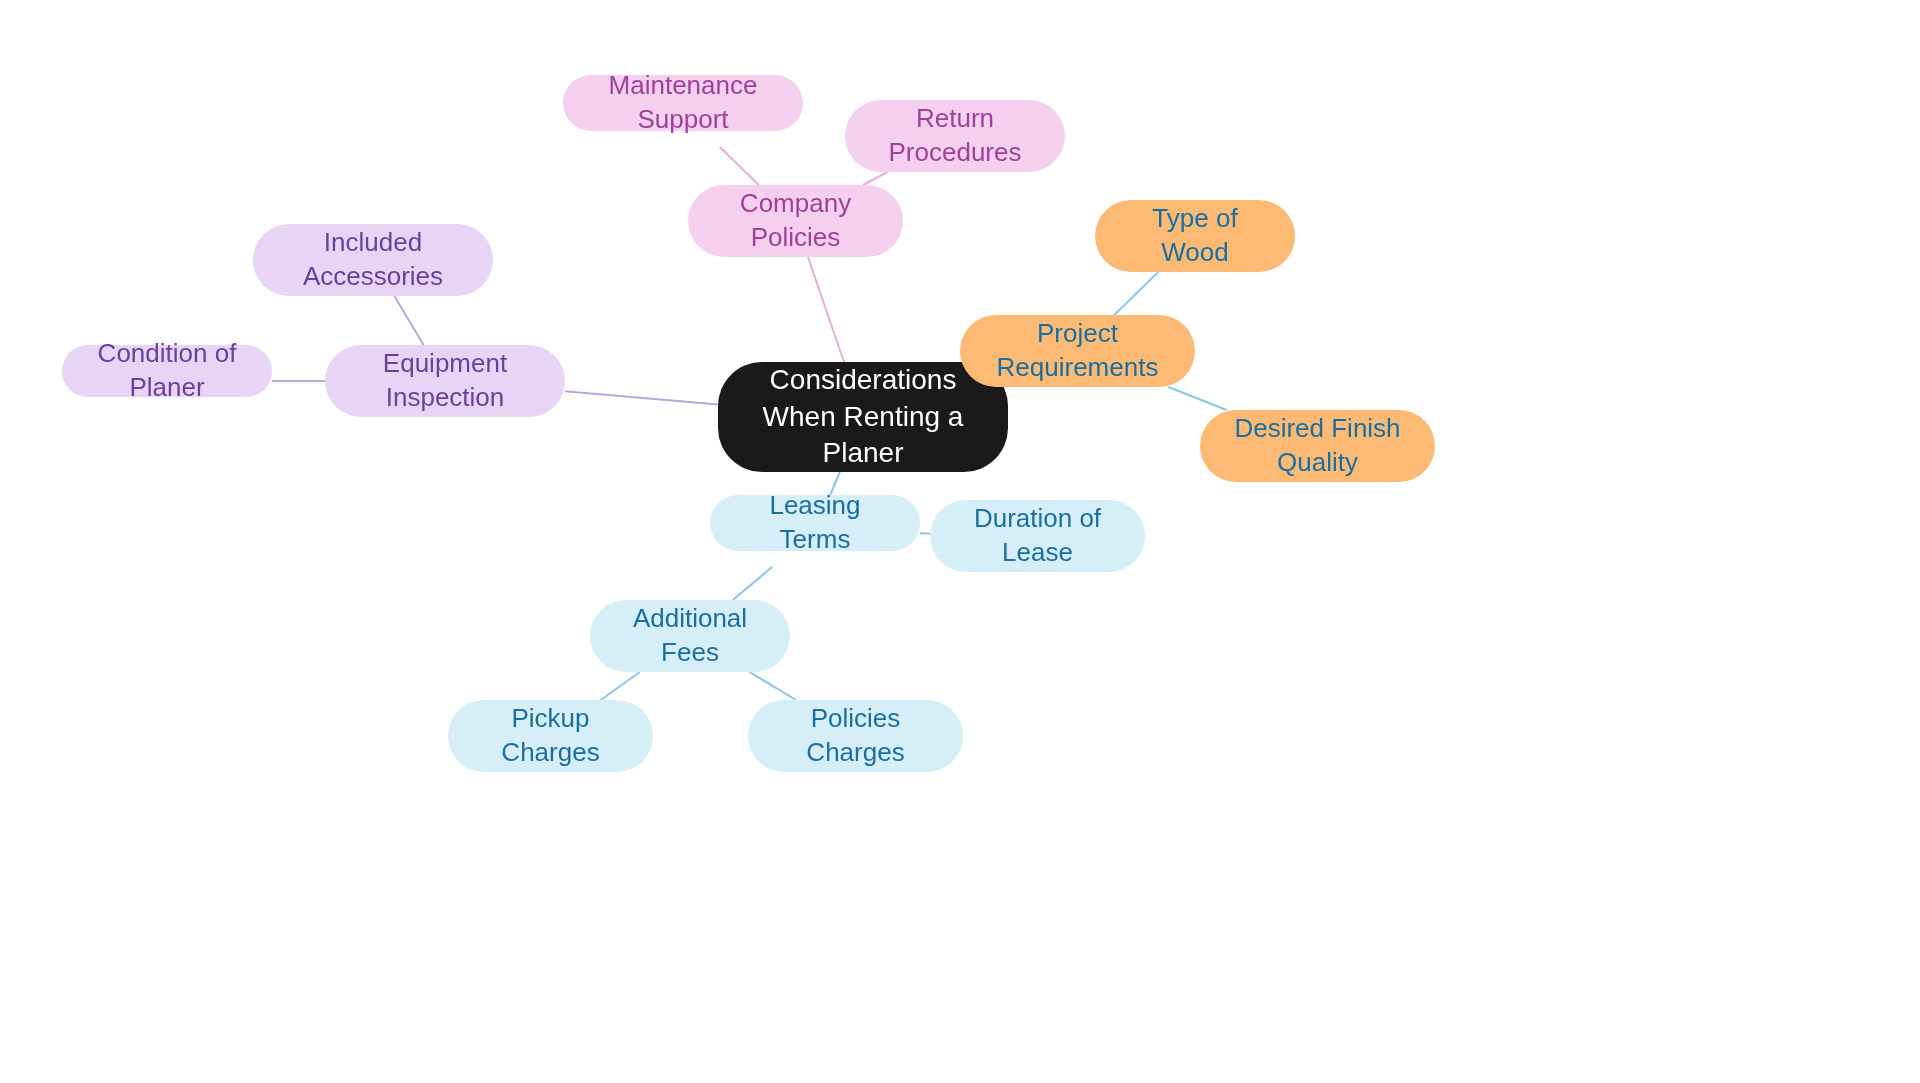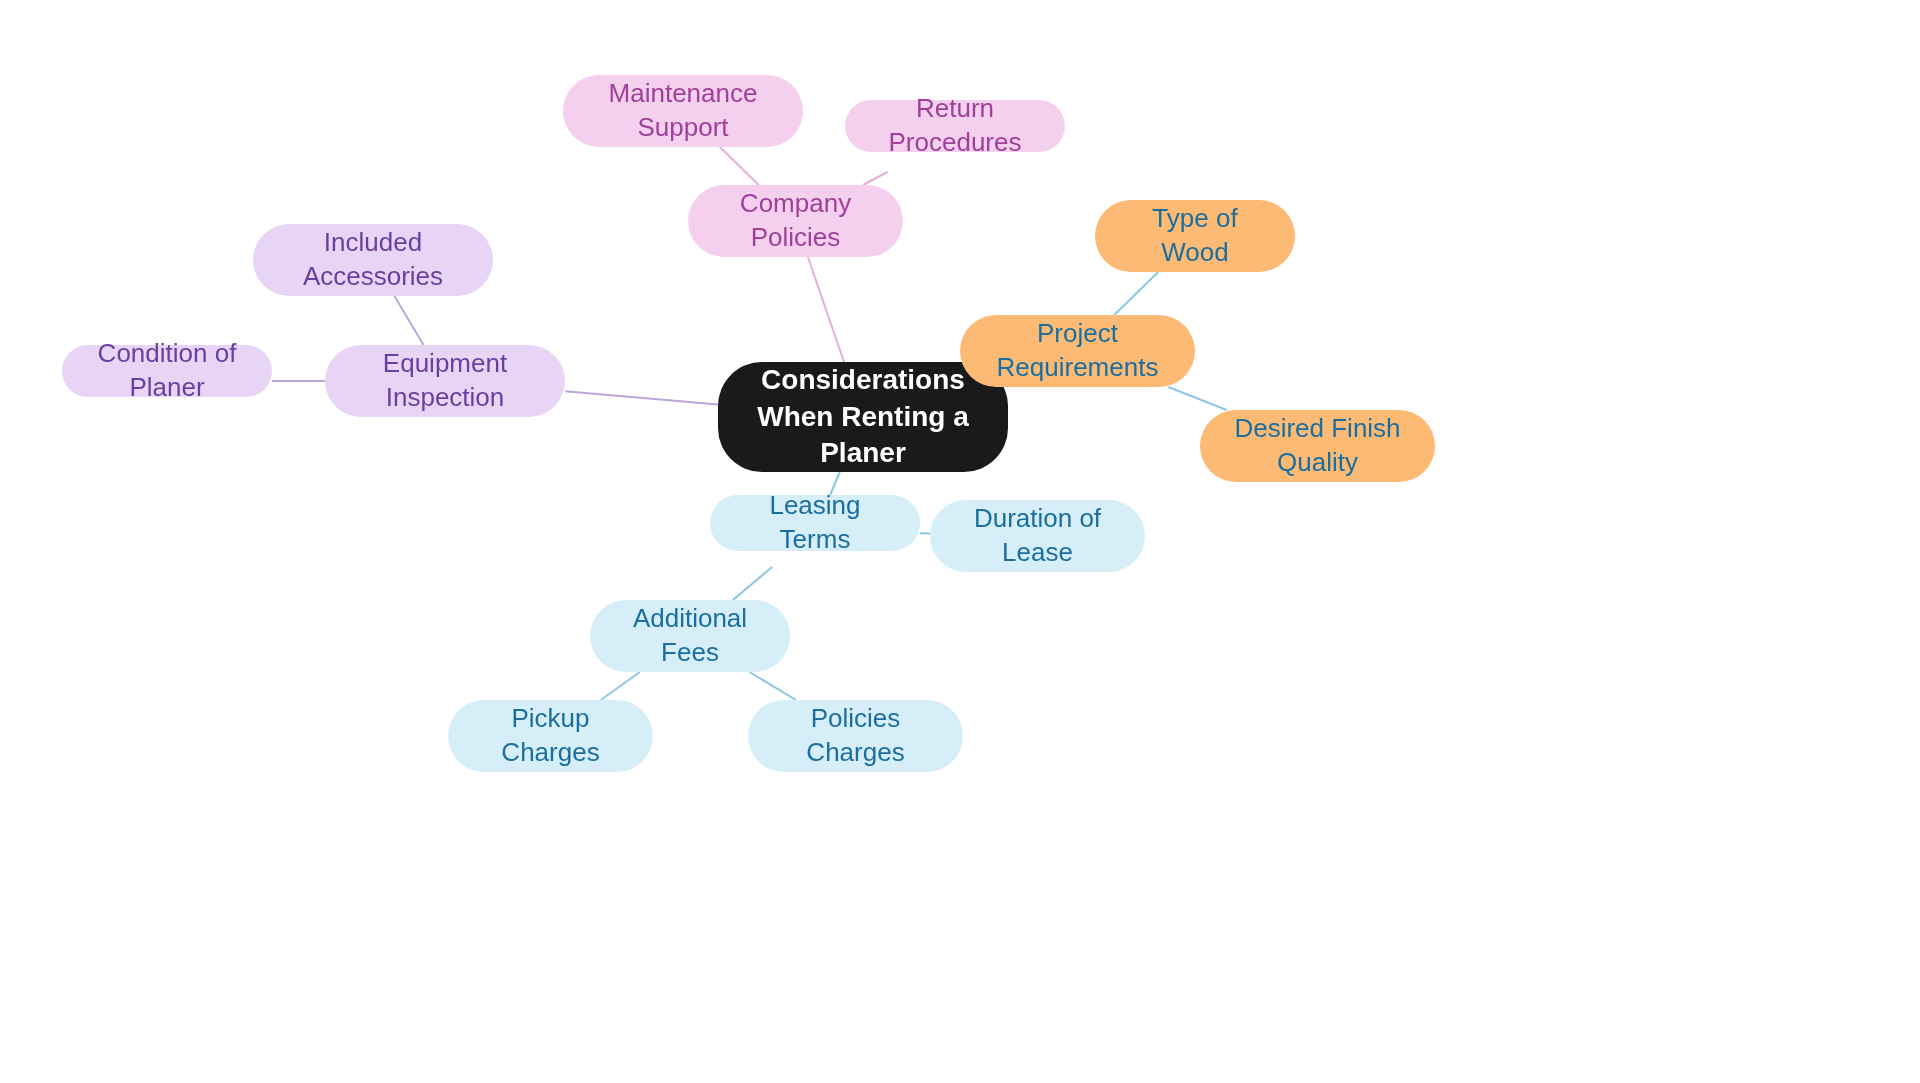--- a/index.html
+++ b/index.html
@@ -29,21 +29,21 @@
       font-weight: 500;
       line-height: 1.3;
       padding: 18px 30px;
       cursor: pointer;
       user-select: none;
     }
     .node-center {
       background: #1a1a1a;
       color: #ffffff;
       font-size: 28px;
-      font-weight: 700;
+      font-weight: 400;
       border-radius: 44px;
       width: 290px;
       height: 110px;
     }
     .node-purple {
       background: #e8d5f5;
       color: #6b3fa0;
       border: none;
       align-items: center;
     }
@@ -84,25 +84,25 @@
   </svg>
 
 <div class="node node-center" style="left: 718px; top: 362px; width: 290px; height: 110px;">
   <span>Considerations When Renting a Planer</span>
 </div>
 
 <div class="node node-pink" style="left: 688px; top: 185px; width: 215px; height: 72px;">
   <span>Company Policies</span>
 </div>
 
-<div class="node node-pink" style="left: 563px; top: 75px; width: 240px; height: 72px;">
+<div class="node node-pink" style="left: 563px; top: 75px; width: 240px; height: 56px;">
   <span>Maintenance Support</span>
 </div>
 
-<div class="node node-pink" style="left: 845px; top: 100px; width: 220px; height: 52px;">
+<div class="node node-pink" style="left: 845px; top: 100px; width: 220px; height: 72px;">
   <span>Return Procedures</span>
 </div>
 
 <div class="node node-purple" style="left: 325px; top: 345px; width: 240px; height: 72px;">
   <span>Equipment Inspection</span>
 </div>
 
 <div class="node node-purple" style="left: 253px; top: 224px; width: 240px; height: 72px;">
   <span>Included Accessories</span>
 </div>

